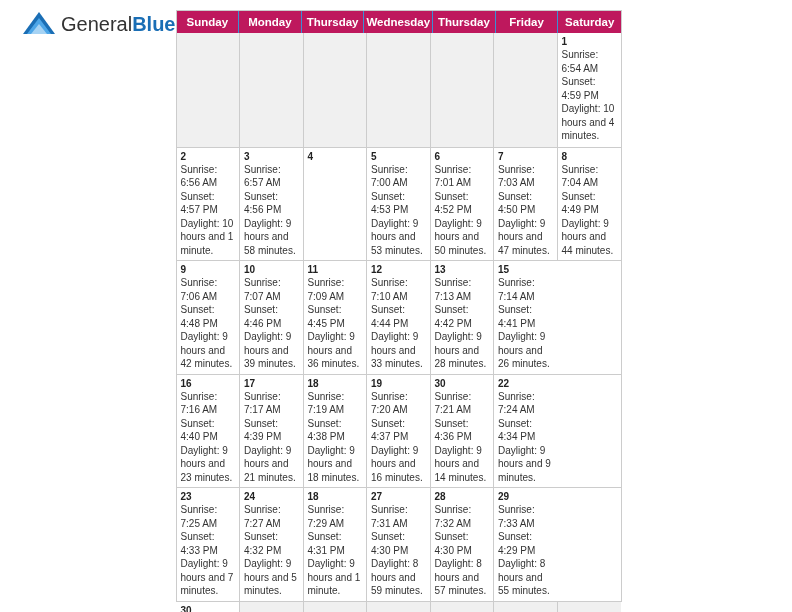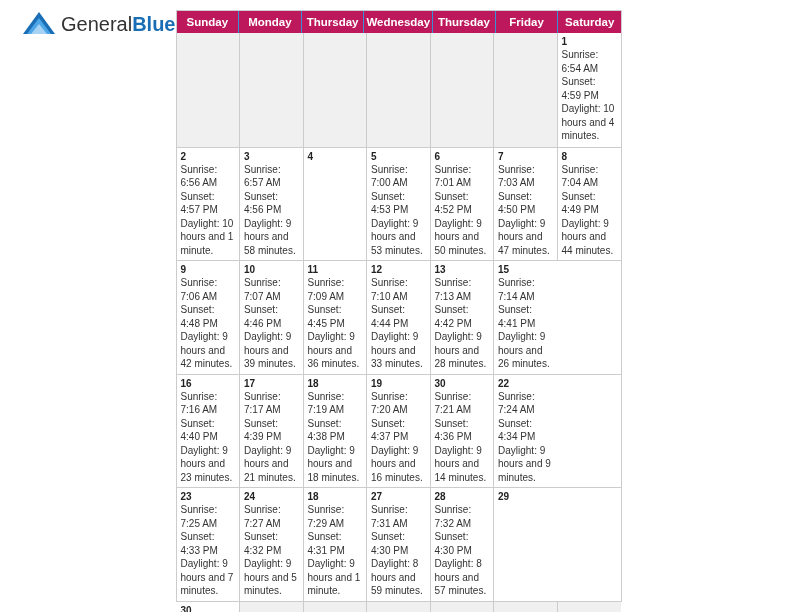--- a/index.html
+++ b/index.html
@@ -314,20 +314,24 @@
           </div>
           <div class="cal-cell">
             <span class="day-number">28</span>
             <div class="cell-info">Sunrise: 7:32 AM
 Sunset: 4:30 PM
 Daylight: 8 hours
 and 57 minutes.</div>
           </div>
           <div class="cal-cell">
             <span class="day-number">29</span>
+            <div class="cell-info">Sunrise: 7:33 AM
+Sunset: 4:29 PM
+Daylight: 8 hours
+and 55 minutes.</div>
           </div>
         </div>
         <div class="cal-row">
           <div class="cal-cell">
             <span class="day-number">30</span>
             <div class="cell-info">Sunrise: 7:34 AM
 Sunset: 4:29 PM
 Daylight: 8 hours
 and 54 minutes.</div>
           </div>

